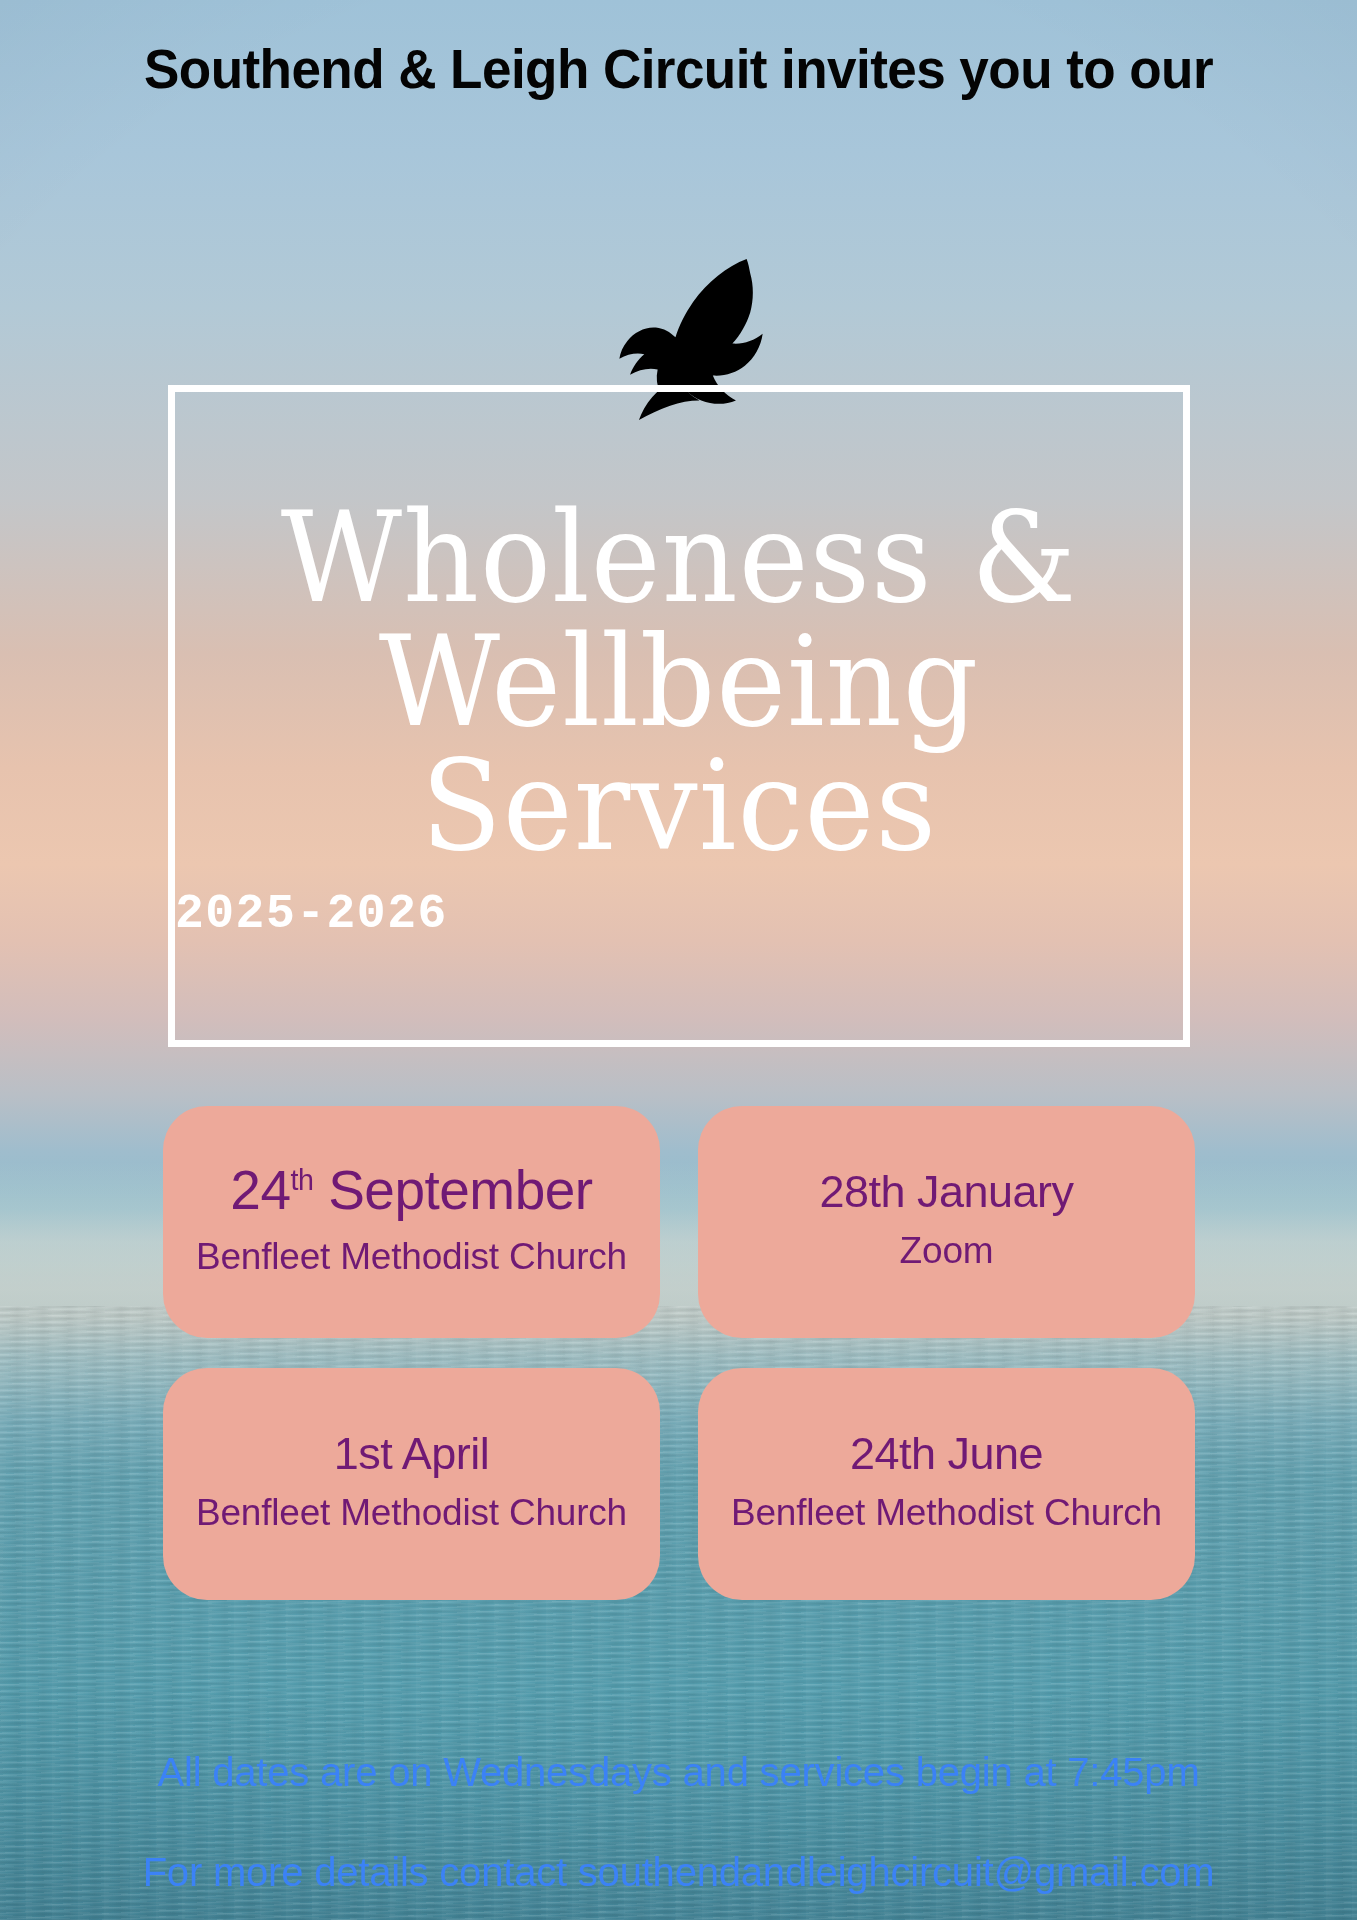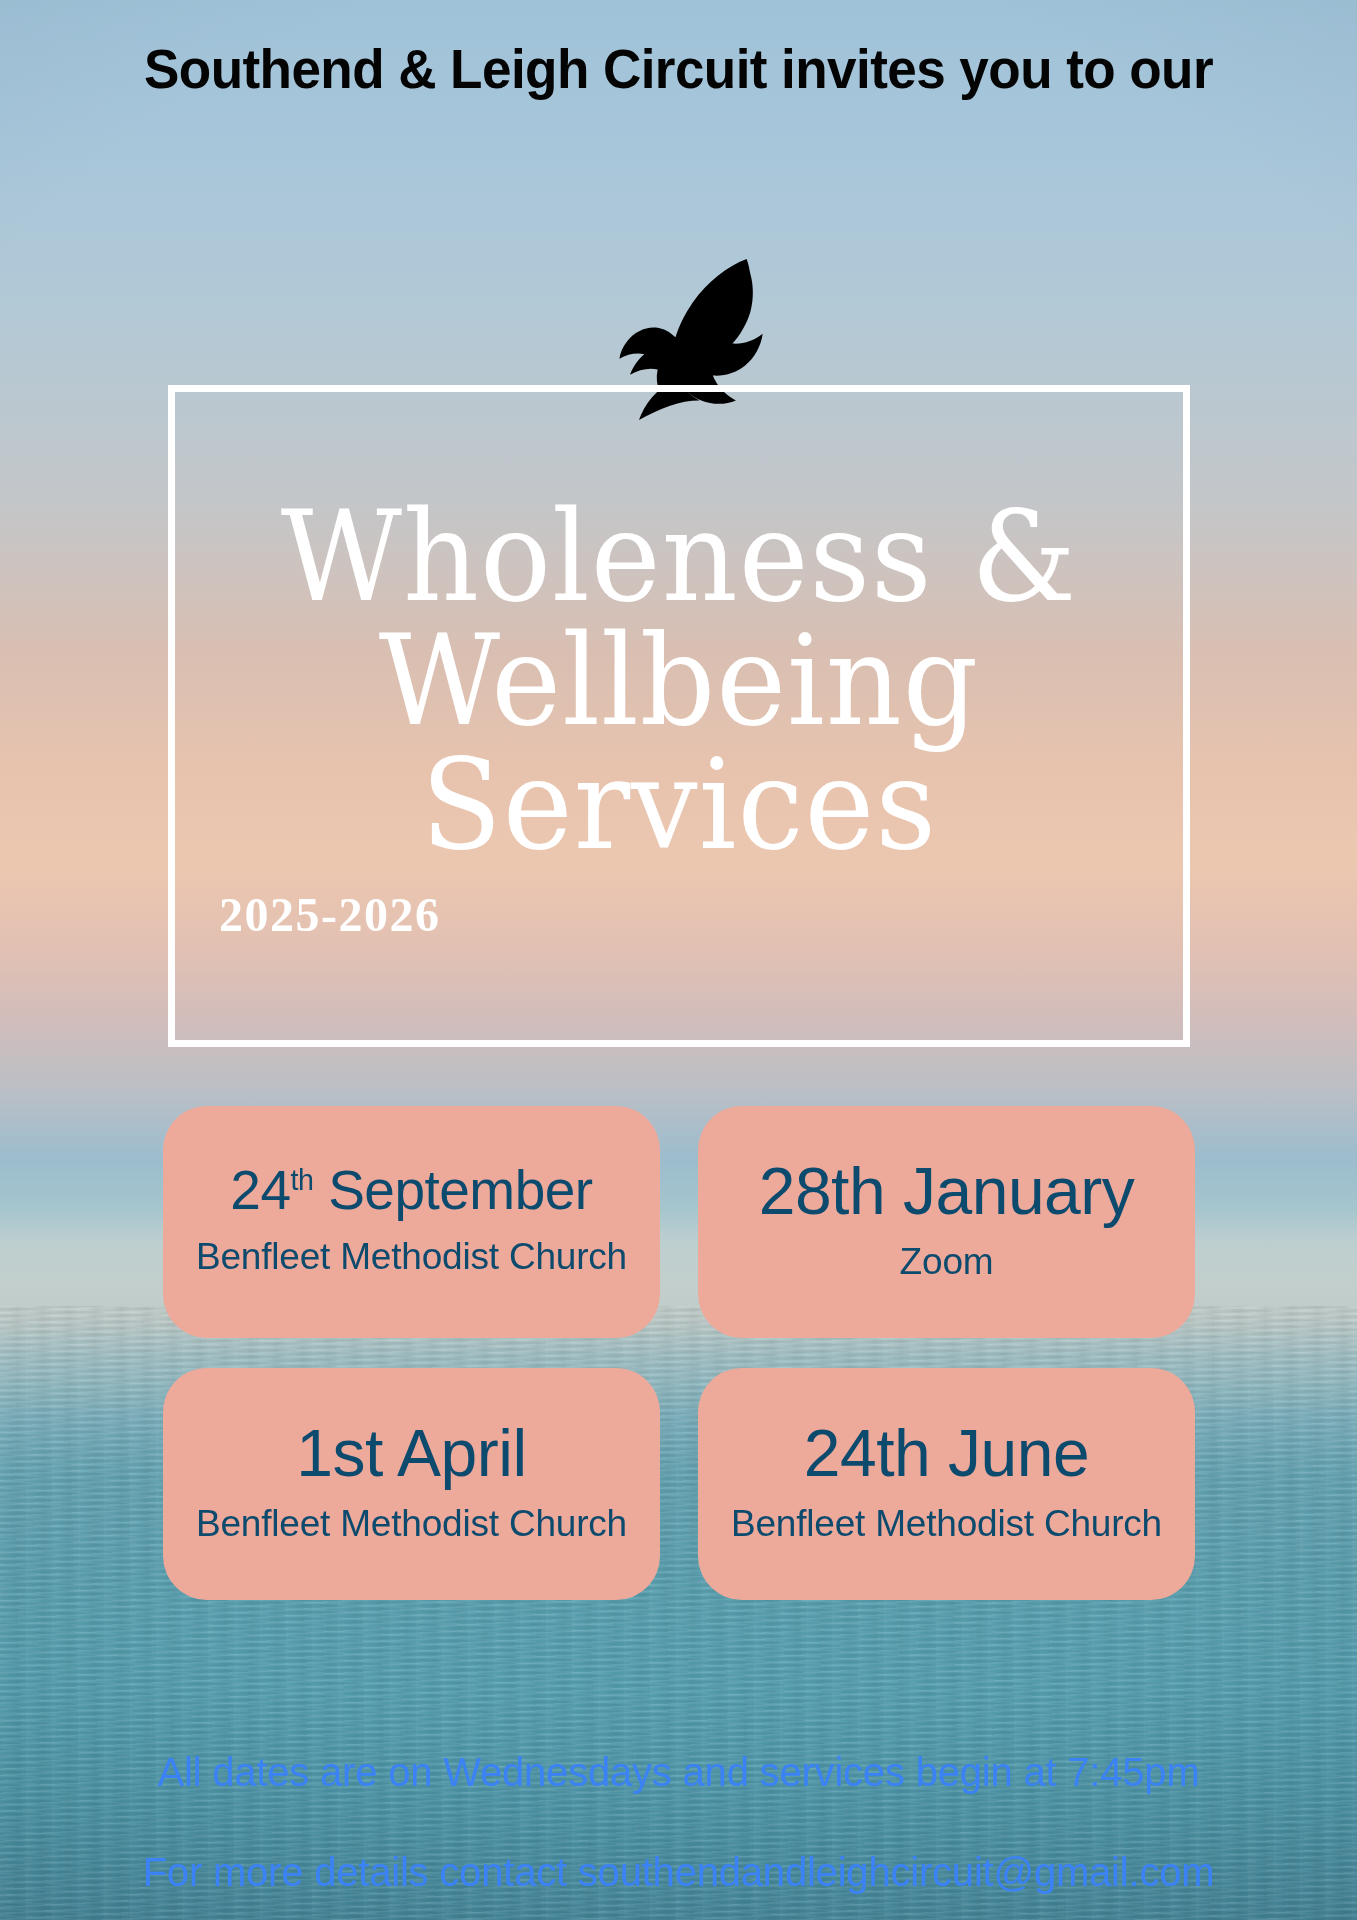--- a/index.html
+++ b/index.html
@@ -127,26 +127,25 @@
     font-size:118px;
     line-height:0.99;
     font-weight:400;
     text-align:center;
     letter-spacing:1px;
     transform:scaleY(1.06);
   }
   .main-title .ln { display:block; }
   .year {
     margin-top:30px;
-    font-family:Liberation Serif, serif;
+    font-family:Liberation Mono, monospace;
     font-weight:700;
     color:#ffffff;
     font-size:48px;
     letter-spacing:1.5px;
-    margin-left:44px;
   }
 
   
   .cards {
     position:absolute;
     left:163px; top:1106px;
     width:1032px;
     display:grid;
     grid-template-columns:497px 497px;
     grid-template-rows:232px 232px;
@@ -155,24 +154,24 @@
   }
   .card {
     background:#eda99a;
     border-radius:44px;
     display:flex;
     flex-direction:column;
     align-items:center;
     justify-content:center;
     padding:10px 24px 14px;
     text-align:center;
-    color:#0c4a6e;
+    color:#701a75;
   }
   .card-date {
-    font-size:66px;
+    font-size:45px;
     line-height:1.05;
     font-weight:400;
     letter-spacing:-0.5px;
   }
   .card-date sup {
     font-size:0.52em;
     vertical-align:super;
     line-height:0;
   }
   .card-venue {

